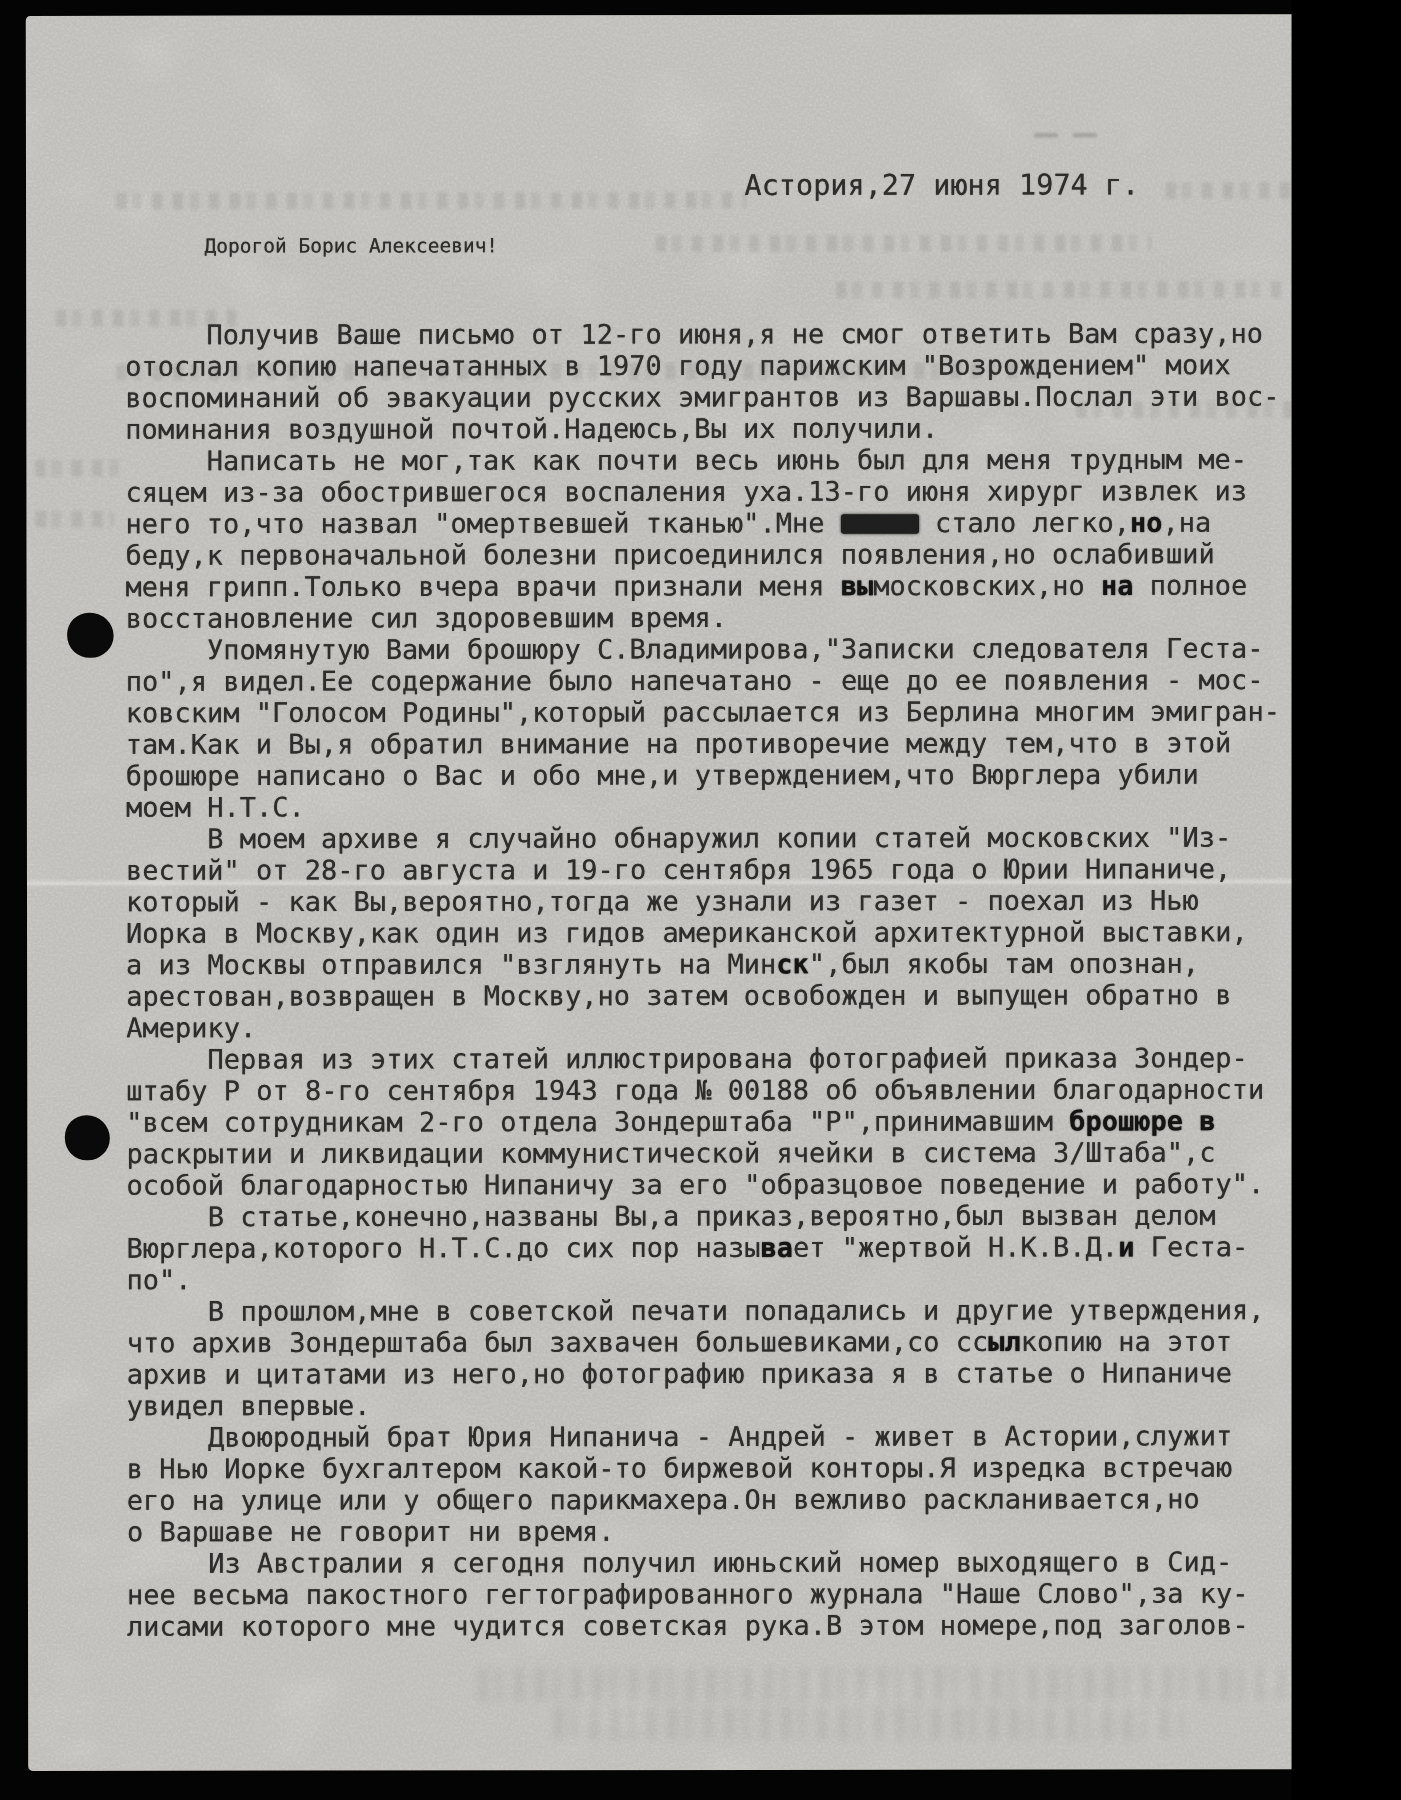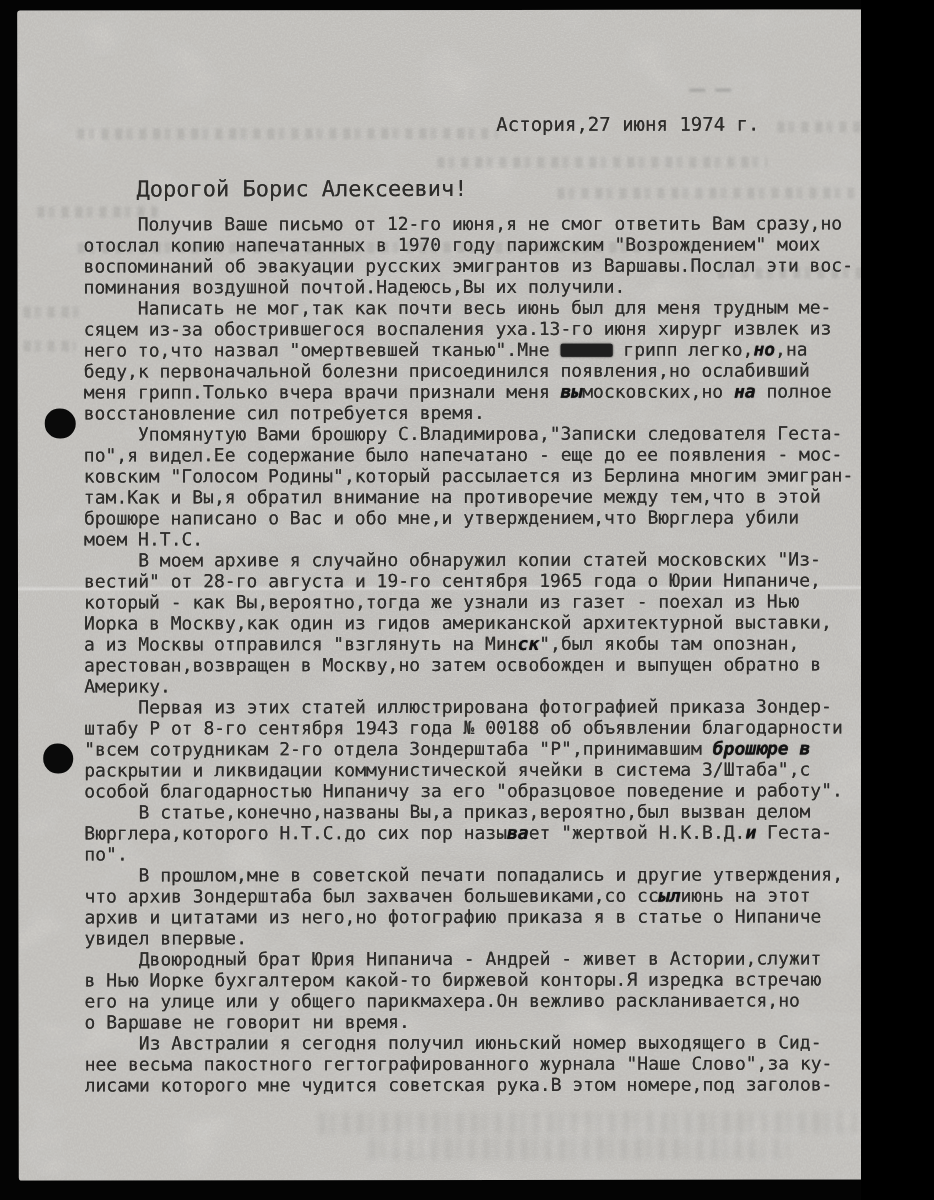--- a/index.html
+++ b/index.html
@@ -4,24 +4,24 @@
 <style>
   html,body{margin:0;padding:0;background:#000;}
   .stage{position:relative;width:861px;height:1200px;background:#040404;overflow:hidden;
          font-family:"DejaVu Sans Mono","Liberation Mono",monospace;}
   .paper{position:absolute;left:18px;top:10px;width:898px;height:1170px;background:#eae8e4;
          border-radius:3px;transform:rotate(-0.08deg);overflow:hidden;}
   .grain{position:absolute;left:0;top:0;width:100%;height:100%;pointer-events:none;}
 
   .ink{color:#2e2d2b;text-shadow:0 0 0.6px rgba(30,30,30,0.75);}
   .dateline{position:absolute;left:479px;top:103px;font-size:19px;line-height:22px;white-space:pre;}
-  .salutation{position:absolute;left:119px;top:168px;font-size:22px;line-height:21px;white-space:pre;}
+  .salutation{position:absolute;left:119px;top:144px;font-size:13px;line-height:21px;white-space:pre;}
   .body-text{position:absolute;left:66px;top:203px;width:810px;font-size:18px;line-height:21px;}
   .line{white-space:pre;}
-  .ot{font-weight:bold;color:#141414;text-shadow:0 0 1px rgba(0,0,0,0.85);font-style:italic;}
+  .ot{font-weight:bold;color:#141414;text-shadow:0 0 1px rgba(0,0,0,0.85);}
   .blot{display:inline-block;width:52px;height:13px;background:#1f1f1f;border-radius:2px;
         box-shadow:0 0 2px rgba(10,10,10,0.9);vertical-align:-1px;}
 
   .hole{position:absolute;background:#0a0a0a;border-radius:48% 52% 50% 50%;}
   .hole.h1{left:27px;top:398px;width:31px;height:30px;}
   .hole.h2{left:25px;top:733px;width:30px;height:30px;}
 
   .bleed{position:absolute;height:11px;filter:blur(1.1px);opacity:0.45;border-radius:2px;
          background:repeating-linear-gradient(90deg,
            rgba(110,110,108,0.38) 0 7px, rgba(110,110,108,0) 7px 11px,
@@ -77,24 +77,24 @@
 
     <div class="dateline ink">Астория,27 июня 1974 г.</div>
     <div class="salutation ink">Дорогой Борис Алексеевич!</div>
     <div class="body-text ink">
         <div class="line"><span>     Получив Ваше письмо от 12-го июня,я не смог ответить Вам сразу,но</span></div>
         <div class="line"><span>отослал копию напечатанных в 1970 году парижским "Возрождением" моих</span></div>
         <div class="line"><span>воспоминаний об эвакуации русских эмигрантов из Варшавы.Послал эти вос-</span></div>
         <div class="line"><span>поминания воздушной почтой.Надеюсь,Вы их получили.</span></div>
         <div class="line"><span>     Написать не мог,так как почти весь июнь был для меня трудным ме-</span></div>
         <div class="line"><span>сяцем из-за обострившегося воспаления уха.13-го июня хирург извлек из</span></div>
-        <div class="line"><span>него то,что назвал "омертвевшей тканью".Мне </span><span class="blot"></span><span> грипп легко,</span><span class="ot">но</span><span>,на</span></div>
+        <div class="line"><span>него то,что назвал "омертвевшей тканью".Мне </span><span class="blot"></span><span> стало легко,</span><span class="ot">но</span><span>,на</span></div>
         <div class="line"><span>беду,к первоначальной болезни присоединился появления,но ослабивший</span></div>
         <div class="line"><span>меня грипп.Только вчера врачи признали меня </span><span class="ot">вы</span><span>московских,но </span><span class="ot">на</span><span> полное</span></div>
-        <div class="line"><span>восстановление сил потребуется время.</span></div>
+        <div class="line"><span>восстановление сил здоровевшим время.</span></div>
         <div class="line"><span>     Упомянутую Вами брошюру С.Владимирова,"Записки следователя Геста-</span></div>
         <div class="line"><span>по",я видел.Ее содержание было напечатано - еще до ее появления - мос-</span></div>
         <div class="line"><span>ковским "Голосом Родины",который рассылается из Берлина многим эмигран-</span></div>
         <div class="line"><span>там.Как и Вы,я обратил внимание на противоречие между тем,что в этой</span></div>
         <div class="line"><span>брошюре написано о Вас и обо мне,и утверждением,что Вюрглера убили</span></div>
         <div class="line"><span>моем Н.Т.С.</span></div>
         <div class="line"><span>     В моем архиве я случайно обнаружил копии статей московских "Из-</span></div>
         <div class="line"><span>вестий" от 28-го августа и 19-го сентября 1965 года о Юрии Нипаниче,</span></div>
         <div class="line"><span>который - как Вы,вероятно,тогда же узнали из газет - поехал из Нью</span></div>
         <div class="line"><span>Иорка в Москву,как один из гидов американской архитектурной выставки,</span></div>
@@ -103,21 +103,21 @@
         <div class="line"><span>Америку.</span></div>
         <div class="line"><span>     Первая из этих статей иллюстрирована фотографией приказа Зондер-</span></div>
         <div class="line"><span>штабу Р от 8-го сентября 1943 года № 00188 об объявлении благодарности</span></div>
         <div class="line"><span>"всем сотрудникам 2-го отдела Зондерштаба "Р",принимавшим </span><span class="ot">брошюре в</span></div>
         <div class="line"><span>раскрытии и ликвидации коммунистической ячейки в система 3/Штаба",с</span></div>
         <div class="line"><span>особой благодарностью Нипаничу за его "образцовое поведение и работу".</span></div>
         <div class="line"><span>     В статье,конечно,названы Вы,а приказ,вероятно,был вызван делом</span></div>
         <div class="line"><span>Вюрглера,которого Н.Т.С.до сих пор назы</span><span class="ot">ва</span><span>ет "жертвой Н.К.В.Д.</span><span class="ot">и</span><span> Геста-</span></div>
         <div class="line"><span>по".</span></div>
         <div class="line"><span>     В прошлом,мне в советской печати попадались и другие утверждения,</span></div>
-        <div class="line"><span>что архив Зондерштаба был захвачен большевиками,со сс</span><span class="ot">ыл</span><span>июнь на этот</span></div>
+        <div class="line"><span>что архив Зондерштаба был захвачен большевиками,со сс</span><span class="ot">ыл</span><span>копию на этот</span></div>
         <div class="line"><span>архив и цитатами из него,но фотографию приказа я в статье о Нипаниче</span></div>
         <div class="line"><span>увидел впервые.</span></div>
         <div class="line"><span>     Двоюродный брат Юрия Нипанича - Андрей - живет в Астории,служит</span></div>
         <div class="line"><span>в Нью Иорке бухгалтером какой-то биржевой конторы.Я изредка встречаю</span></div>
         <div class="line"><span>его на улице или у общего парикмахера.Он вежливо раскланивается,но</span></div>
         <div class="line"><span>о Варшаве не говорит ни время.</span></div>
         <div class="line"><span>     Из Австралии я сегодня получил июньский номер выходящего в Сид-</span></div>
         <div class="line"><span>нее весьма пакостного гегтографированного журнала "Наше Слово",за ку-</span></div>
         <div class="line"><span>лисами которого мне чудится советская рука.В этом номере,под заголов-</span></div>
       </div>

